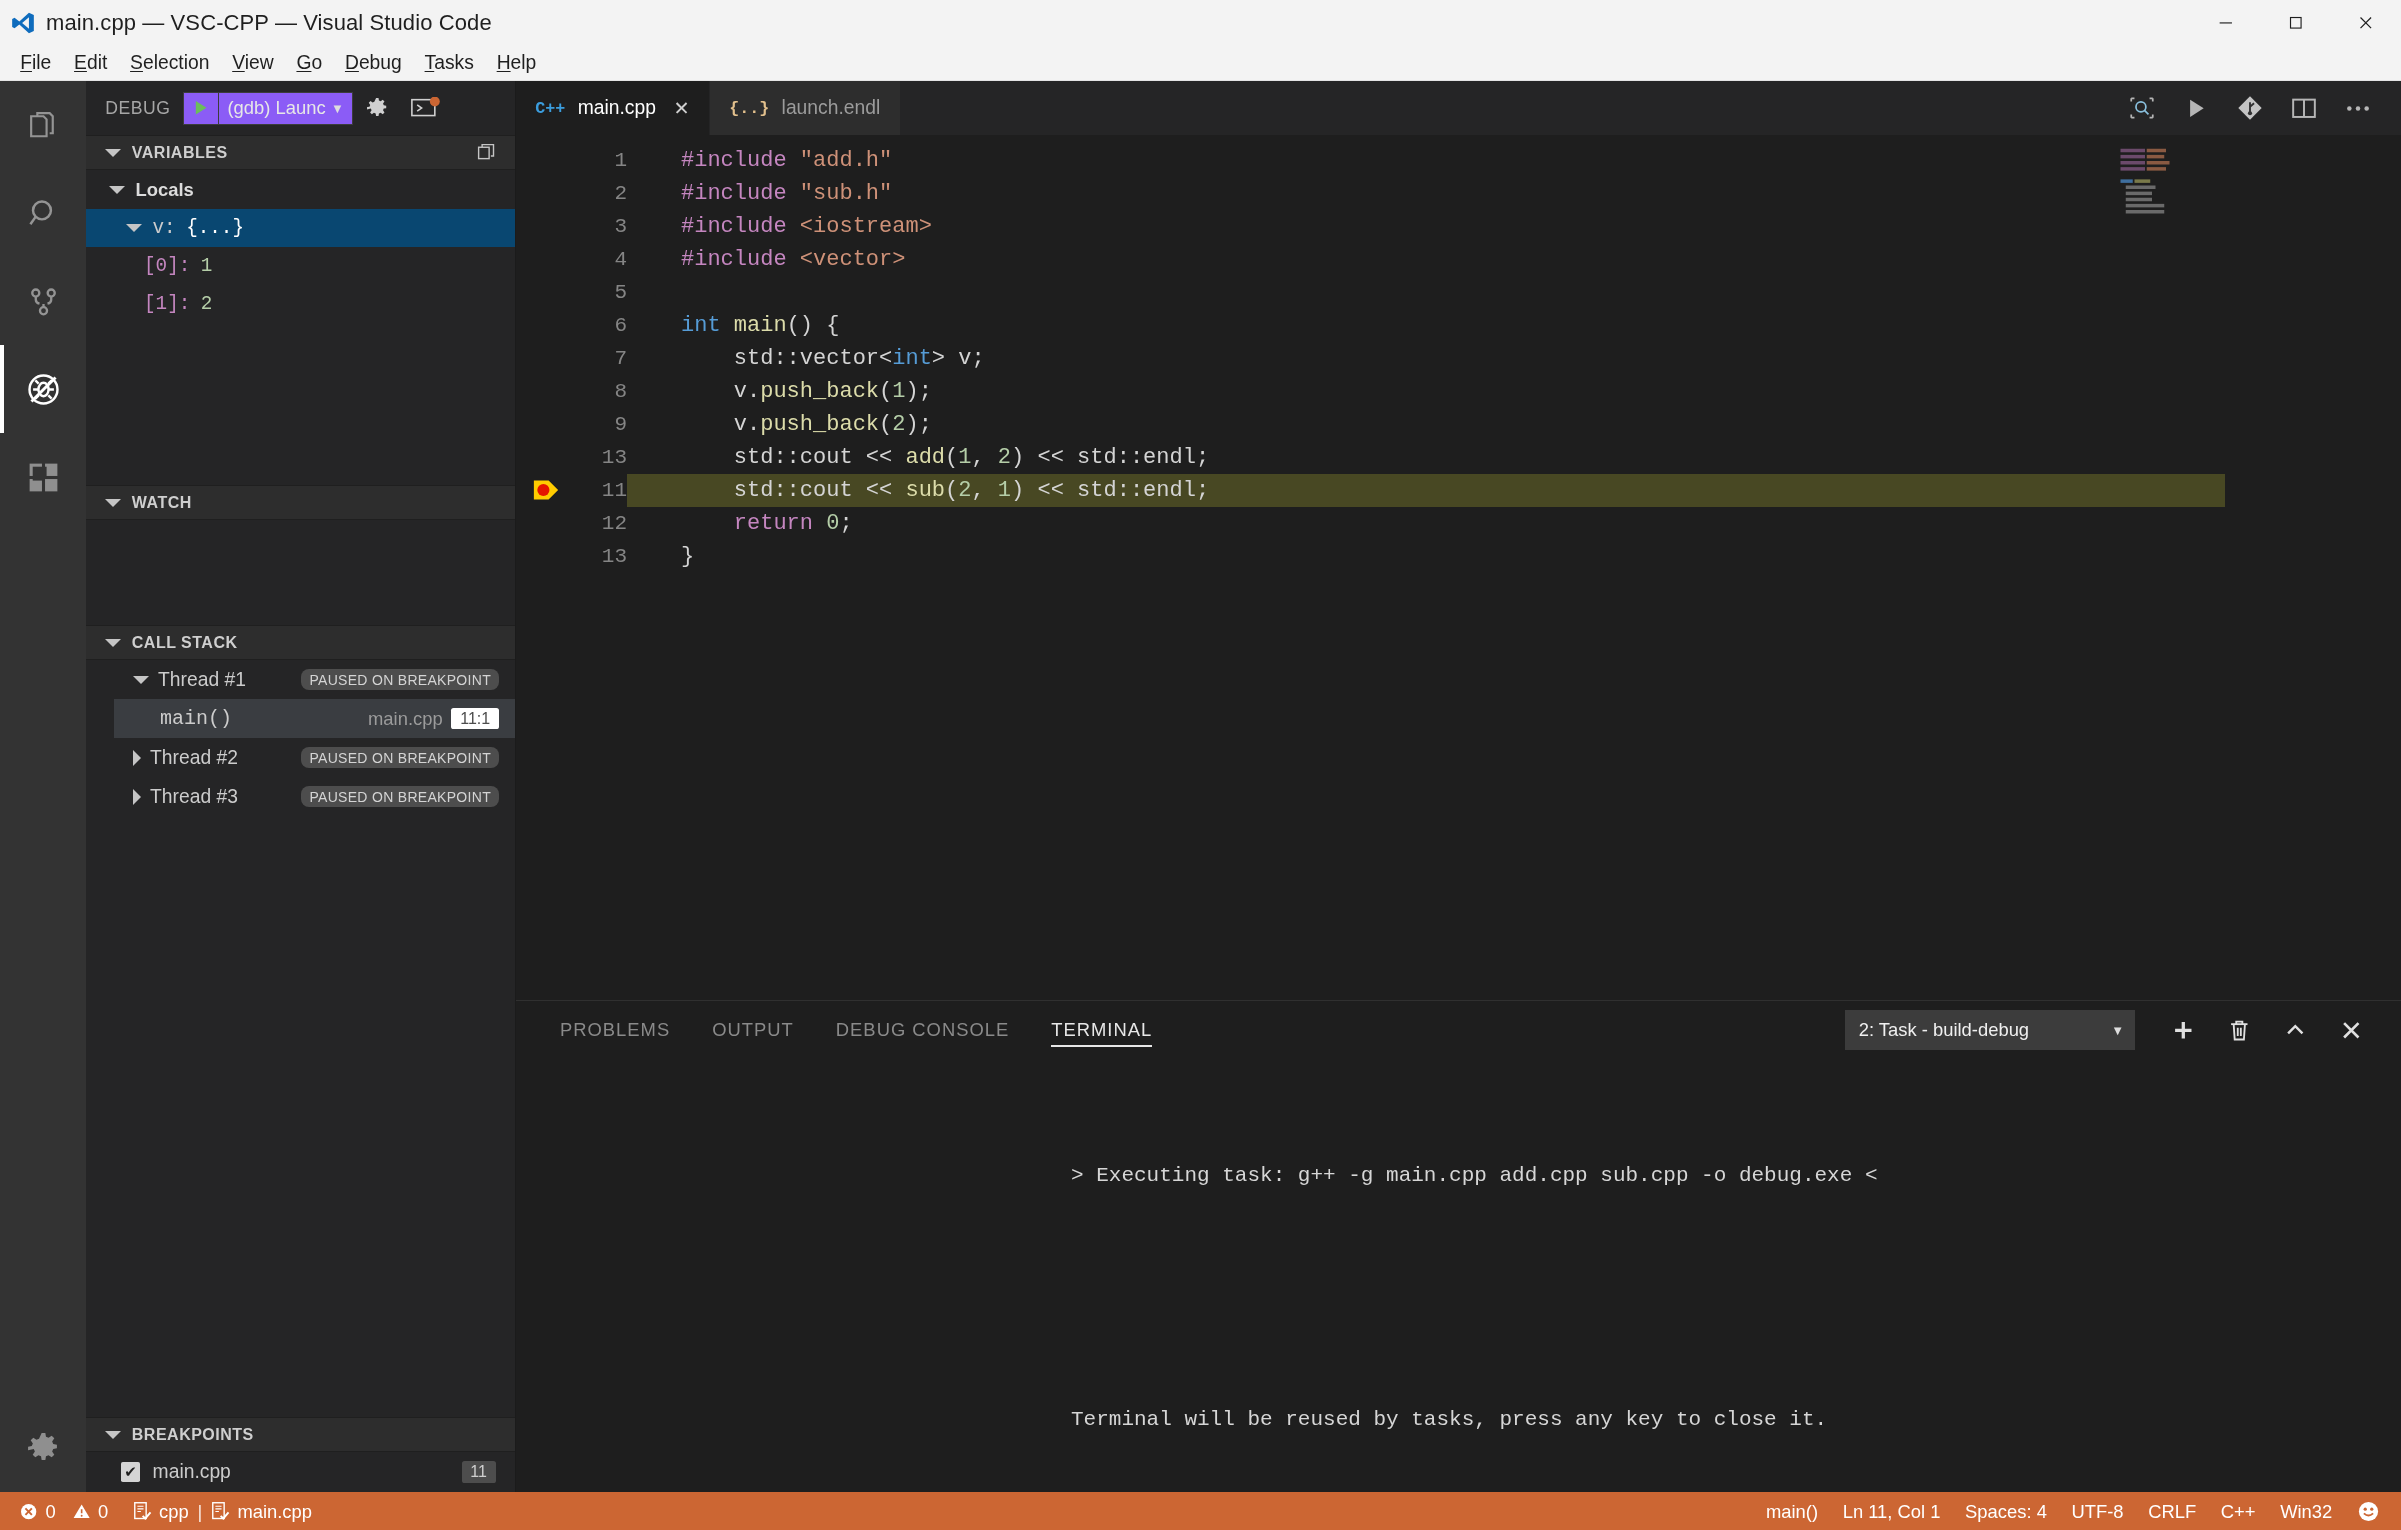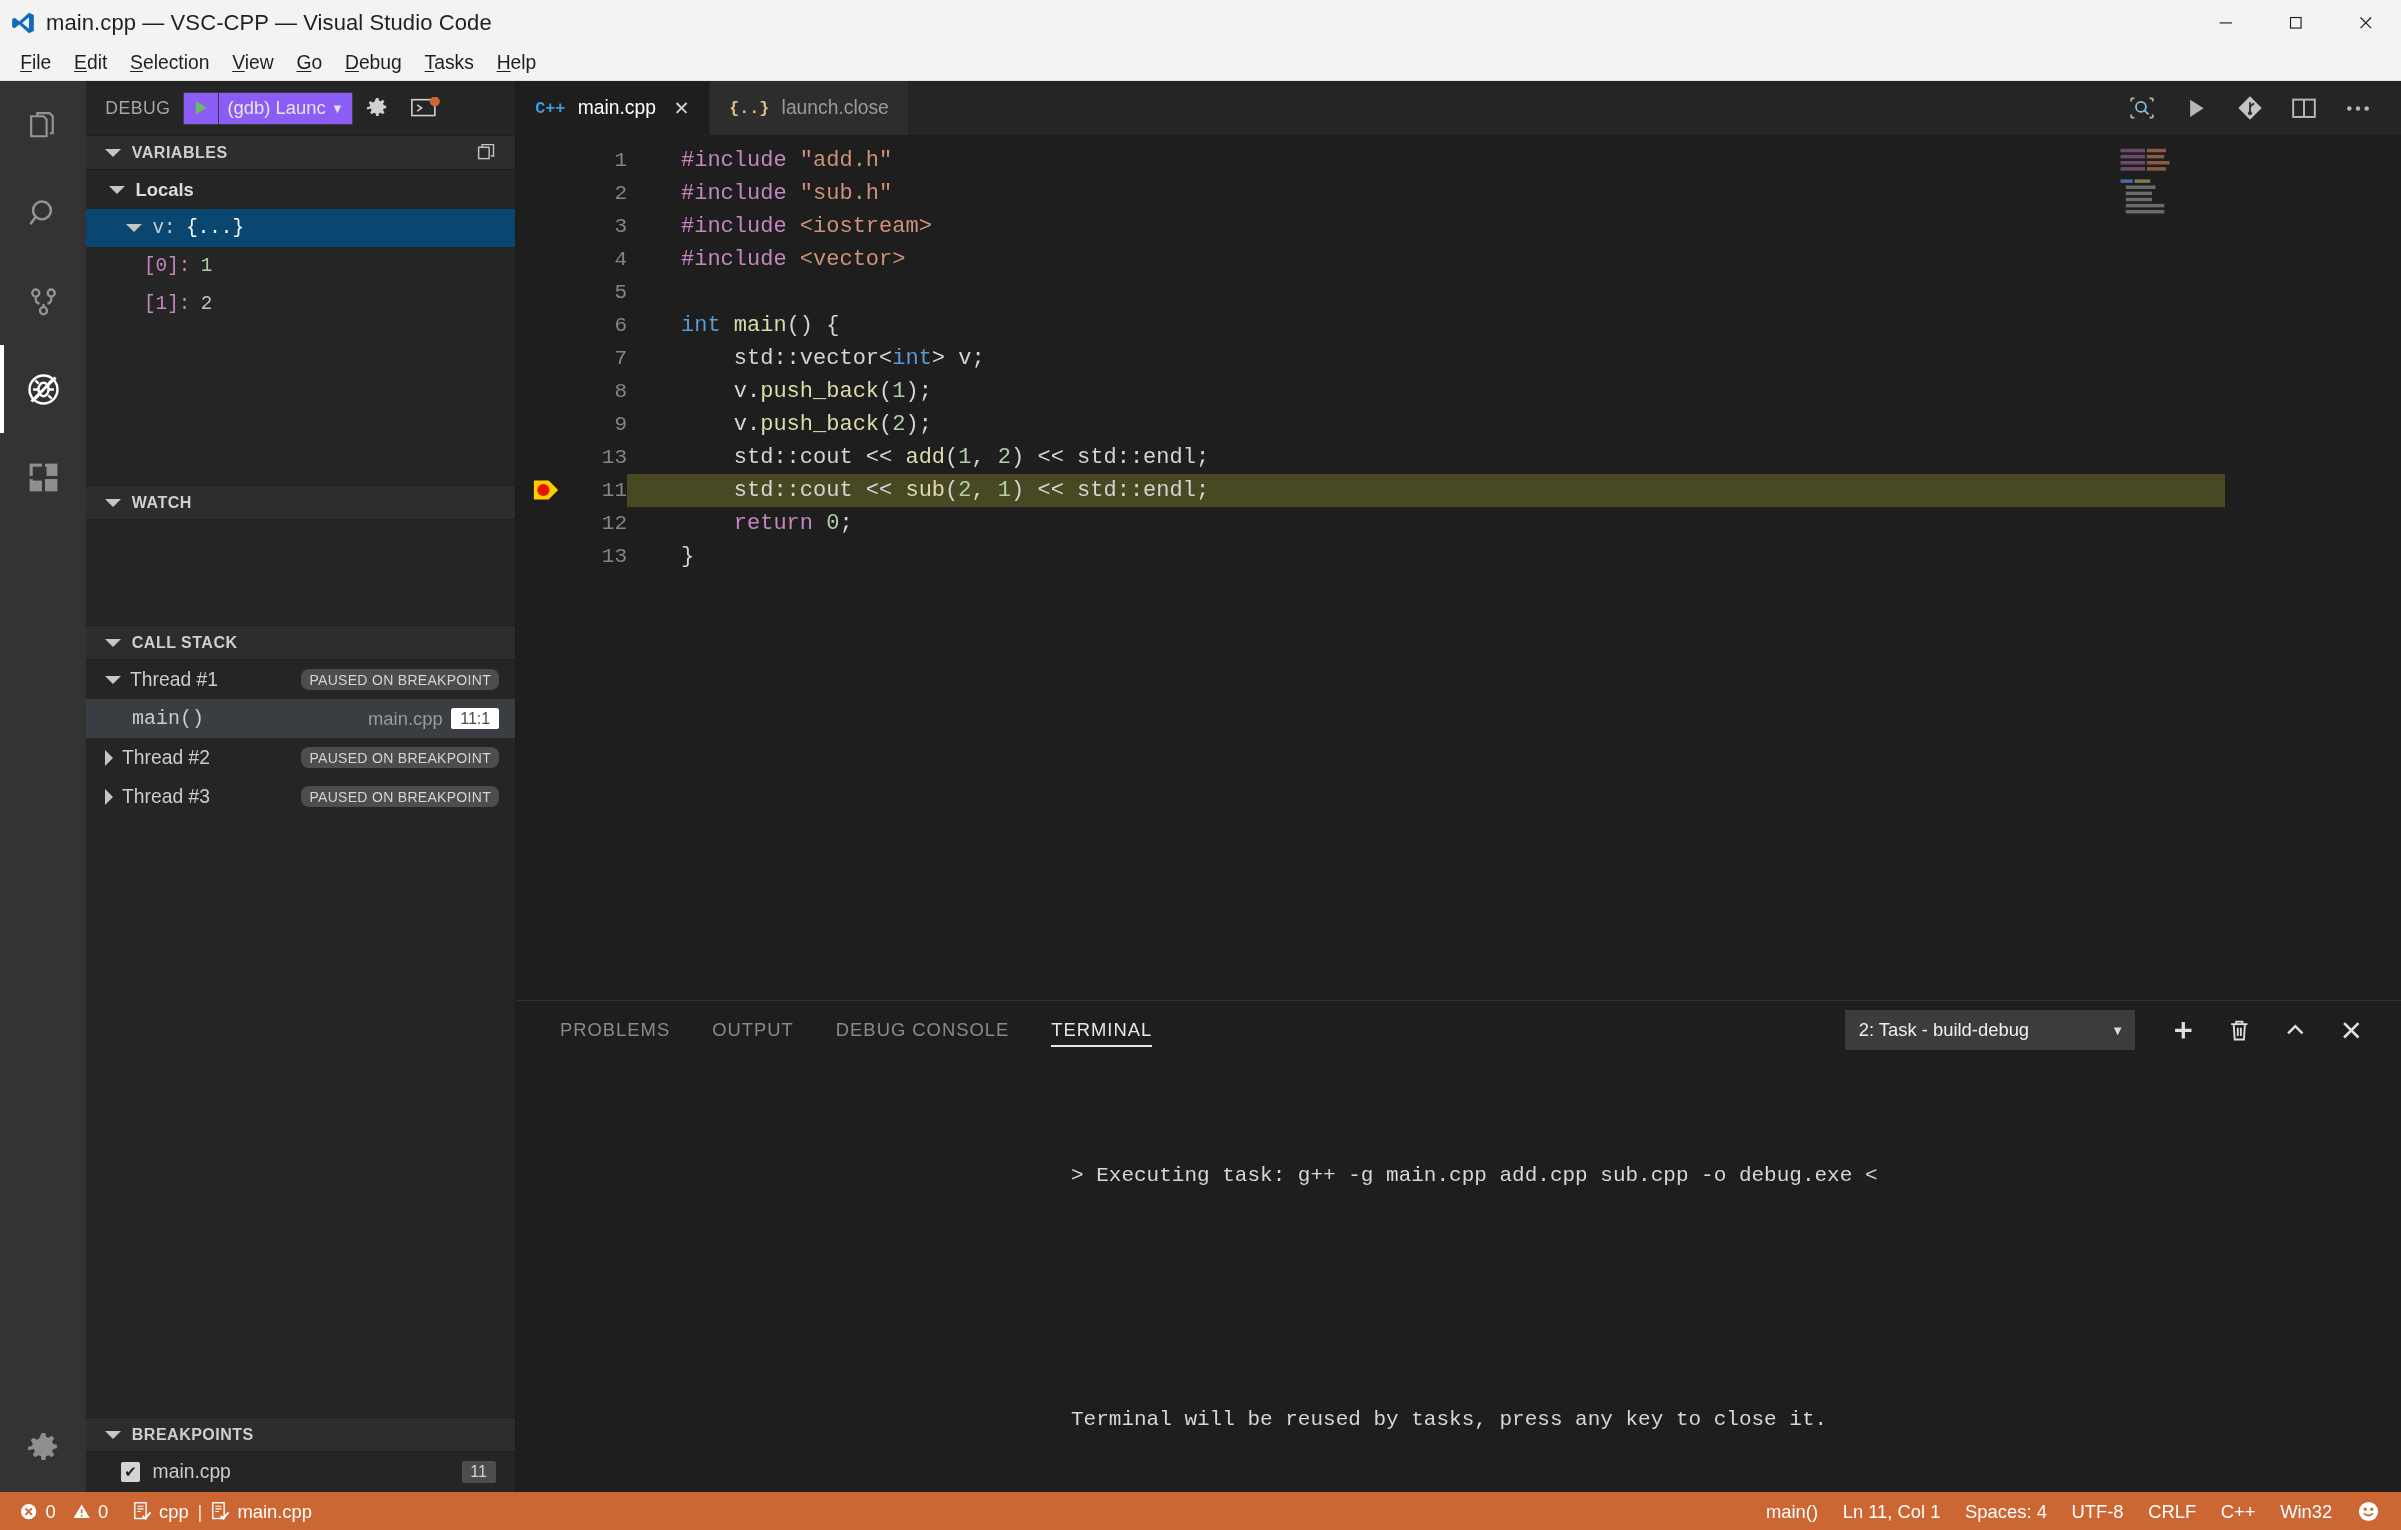--- a/index.html
+++ b/index.html
@@ -100,21 +100,21 @@
   .tri-right { border-top: 8px solid transparent; border-bottom: 8px solid transparent; border-left: 8.8px solid #c5c5c5; }
 
   .locals-row { height: 39px; display:flex; align-items:center; padding-left:23px; font-size:18.4px; font-weight:bold; color:#dcdcdc; }
 
   .variables-body { height: 211px; overflow:hidden; }
   .watch-body { height: 105px; }
   .callstack-body { }
 
   .cs-row {
     height: 39px; display:flex; align-items:center; font-size:19.3px; color:#cccccc;
-    padding-left: 19.3px; padding-right: 16px; gap: 8.8px;
+    padding-left: 19.3px; padding-right: 16px; gap: 8.8px; margin-left: 28px;
   }
   .cs-row.sel { background:#3a3d41; }
   .cs-label { white-space:nowrap; }
   .cs-spacer { flex:1; }
   .badge-paused {
     background:#4d4d4d; color:#d4d4d4; font-size:14px; padding:2.6px 8px; border-radius:8px;
     letter-spacing:0.3px; white-space:nowrap;
   }
   .cs-file { font-size:18.4px; color:#9b9b9b; white-space:nowrap;}
   .badge-line {
@@ -419,21 +419,21 @@
     <div class="editor-area">
 
       <div class="tabsrow">
         <div class="tab active">
           <span class="tab-icon c-icon">C++</span>
           <span>main.cpp</span>
           <span class="tclose">✕</span>
         </div>
         <div class="tab">
           <span class="tab-icon j-icon">{..}</span>
-          <span>launch.close</span>
+          <span>launch.endl</span>
         </div>
         <div class="tabs-fill"></div>
         <div class="tab-actions">
           <div class="ta-btn">
             <svg width="28" height="26" viewBox="0 0 26 24" fill="none" stroke="#d0d0d0" stroke-width="1.6">
               <path d="M3 3 h3 M3 3 v3 M20 3 h3 M23 3 v3 M3 18 v3 M3 21 h3 M20 21 h3 M23 18 v3"></path>
               <circle cx="12" cy="11" r="4.6" stroke="#9cdcfe"></circle>
                 <path d="M15.3 14.3 L19 18" stroke="#9cdcfe"></path>
             </svg>
           </div>

